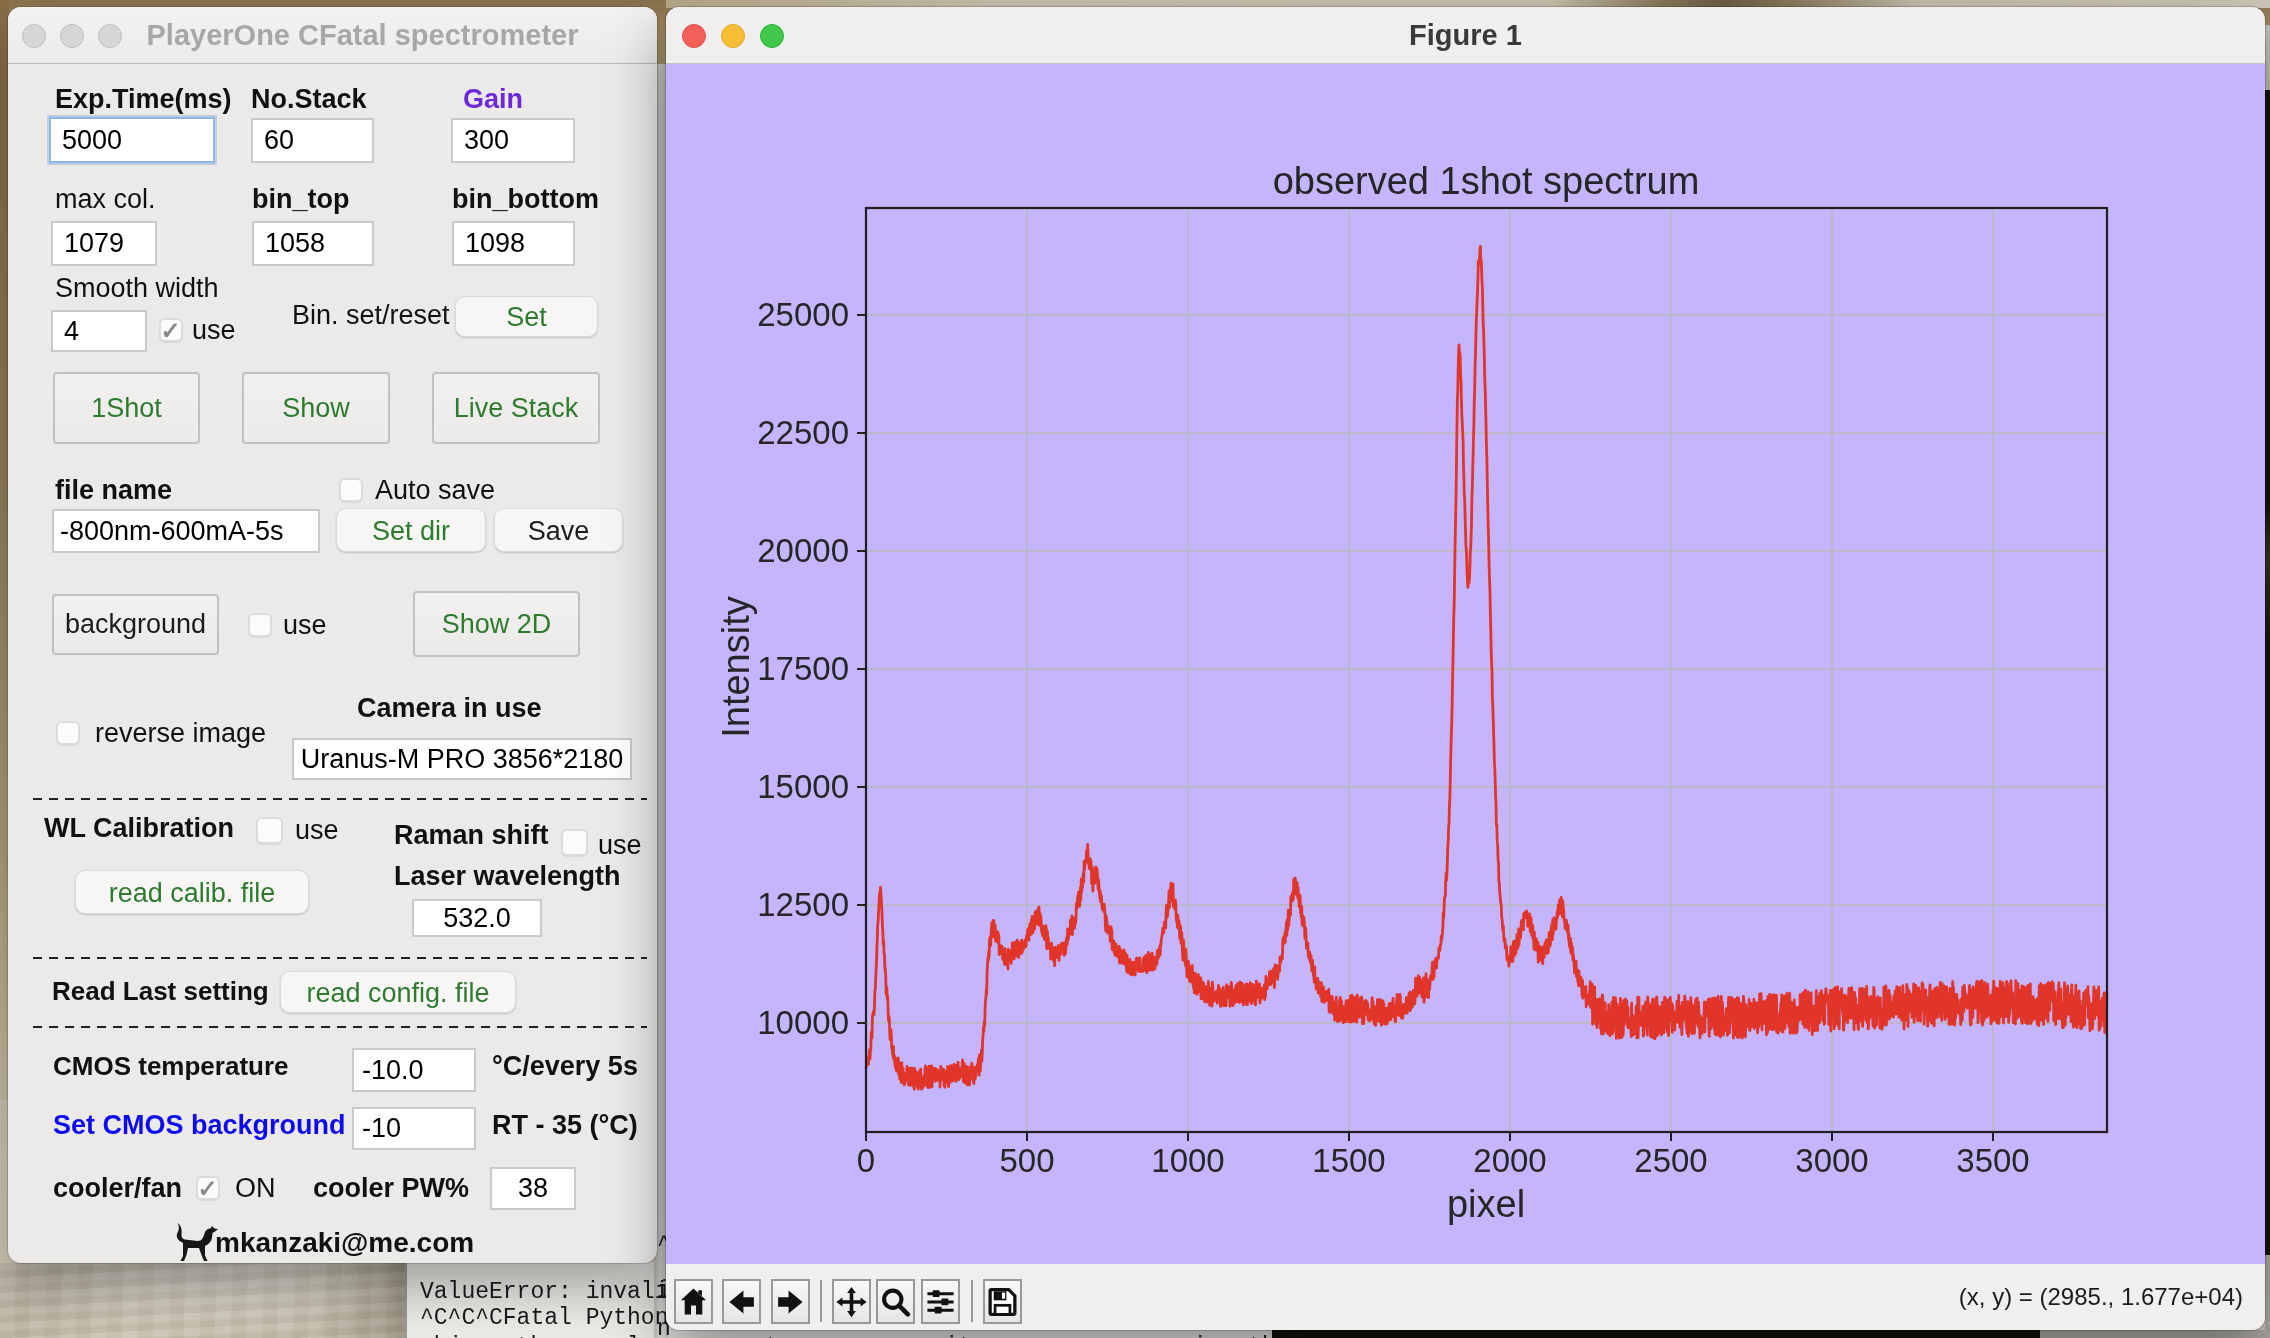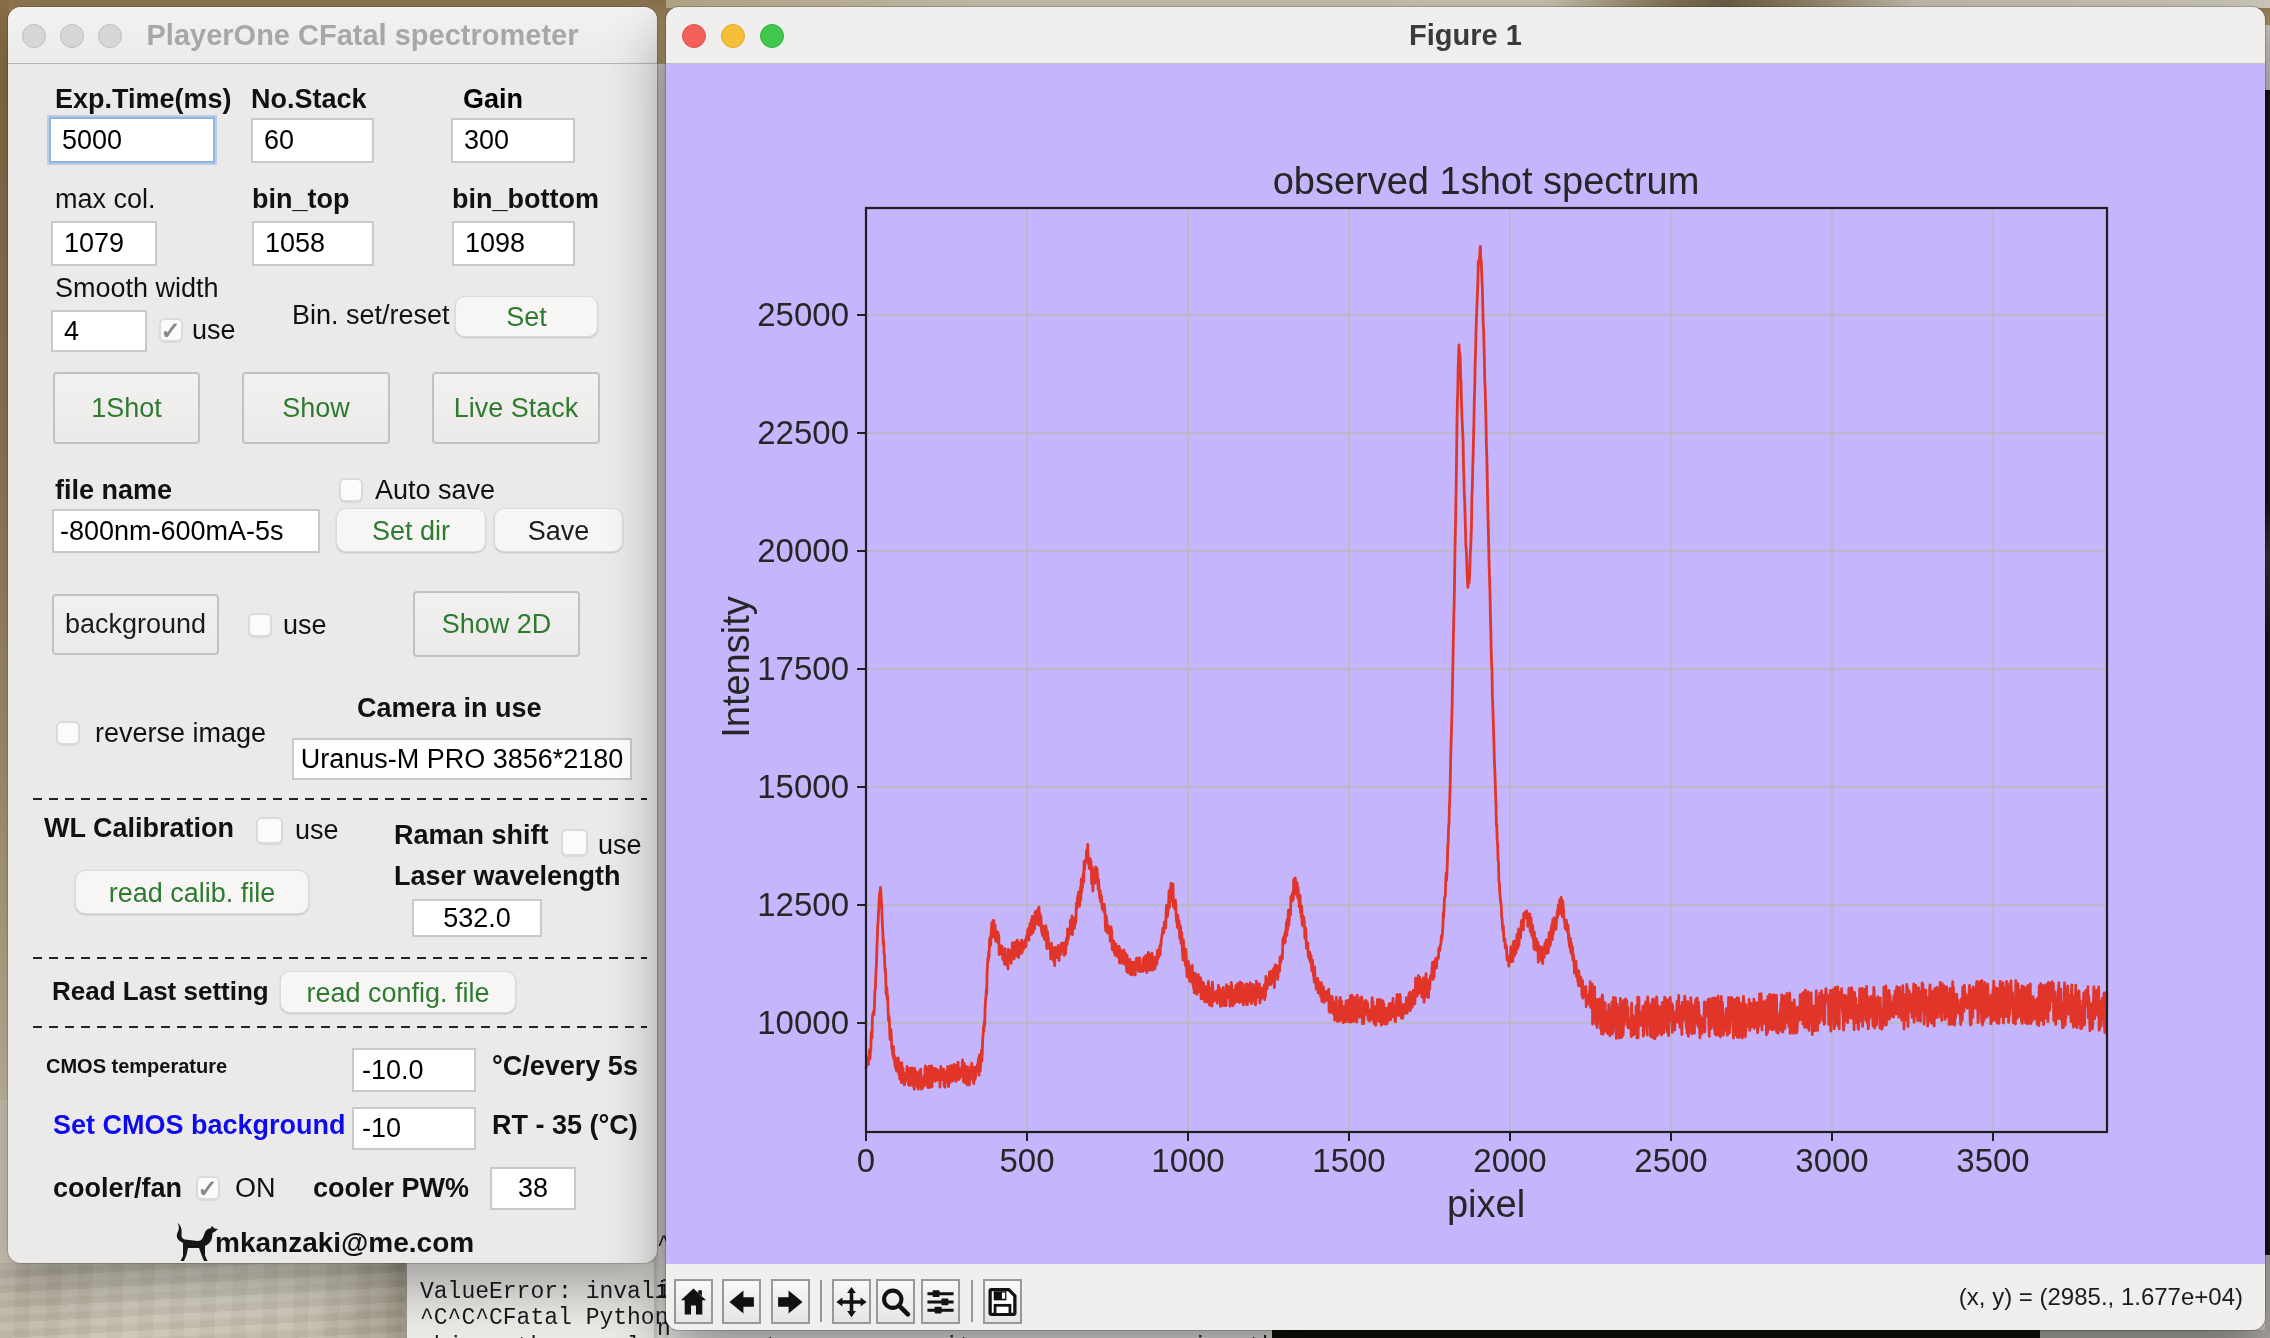--- a/index.html
+++ b/index.html
@@ -66,21 +66,21 @@
 
 <div id="win1">
 <div class="tbar">
       <div class="ttl1">PlayerOne CFatal spectrometer</div>
 <div class="dot" style="left:14px;background:#d8d6d4;border:1px solid #c0bebc"></div>
 <div class="dot" style="left:52px;background:#d8d6d4;border:1px solid #c0bebc"></div>
 <div class="dot" style="left:90px;background:#d8d6d4;border:1px solid #c0bebc"></div>
 </div>
 <div class="lb" style="left:47px;top:76px;font-weight:700;color:#111;font-size:27px;">Exp.Time(ms)</div>
 <div class="lb" style="left:243px;top:76px;font-weight:700;color:#111;font-size:27px;">No.Stack</div>
-<div class="lb" style="left:455px;top:76px;font-weight:700;color:#000000;font-size:27px;">Gain</div>
+<div class="lb" style="left:455px;top:76px;font-weight:700;color:#6d28d9;font-size:27px;">Gain</div>
 <div class="entry focus" style="left:41px;top:110px;width:166px;height:46px;line-height:42px;padding-left:11px;">5000</div>
 <div class="entry" style="left:243px;top:111px;width:123px;height:45px;line-height:41px;padding-left:11px;">60</div>
 <div class="entry" style="left:443px;top:111px;width:124px;height:45px;line-height:41px;padding-left:11px;">300</div>
 <div class="lb" style="left:47px;top:176px;font-weight:400;color:#111;font-size:27px;">max col.</div>
 <div class="lb" style="left:244px;top:176px;font-weight:700;color:#111;font-size:27px;">bin_top</div>
 <div class="lb" style="left:444px;top:176px;font-weight:700;color:#111;font-size:27px;">bin_bottom</div>
 <div class="entry" style="left:43px;top:214px;width:106px;height:45px;line-height:41px;padding-left:11px;">1079</div>
 <div class="entry" style="left:244px;top:214px;width:122px;height:45px;line-height:41px;padding-left:11px;">1058</div>
 <div class="entry" style="left:444px;top:214px;width:123px;height:45px;line-height:41px;padding-left:11px;">1098</div>
 <div class="lb" style="left:47px;top:265px;font-weight:400;color:#111;font-size:27px;">Smooth width</div>
@@ -115,21 +115,21 @@
 <div class="lb" style="left:386px;top:812px;font-weight:700;color:#111;font-size:27px;">Raman shift</div>
 <div class="cb" style="left:553px;top:822px;width:27px;height:27px"></div>
 <div class="lb" style="left:590px;top:822px;font-weight:400;color:#111;font-size:27px;">use</div>
 <div class="lb" style="left:386px;top:853px;font-weight:700;color:#111;font-size:27px;">Laser wavelength</div>
 <div class="btnR" style="left:67px;top:863px;width:234px;height:44px;line-height:44px;color:#2e7b30">read calib. file</div>
 <div class="entry" style="left:404px;top:892px;width:130px;height:38px;line-height:34px;text-align:center;padding-left:0;">532.0</div>
 <div class="dash" style="left:25px;top:950px;width:614px"></div>
 <div class="lb" style="left:44px;top:968px;font-weight:700;color:#111;font-size:26px;">Read Last setting</div>
 <div class="btnR" style="left:272px;top:964px;width:236px;height:42px;line-height:42px;color:#2e7b30">read config. file</div>
 <div class="dash" style="left:25px;top:1019px;width:614px"></div>
-<div class="lb" style="left:38px;top:1043px;font-weight:700;color:#111;font-size:20px;">CMOS temperature</div>
+<div class="lb" style="left:45px;top:1043px;font-weight:700;color:#111;font-size:26px;">CMOS temperature</div>
 <div class="entry" style="left:344px;top:1041px;width:124px;height:44px;line-height:40px;padding-left:8px;">-10.0</div>
 <div class="lb" style="left:484px;top:1043px;font-weight:700;color:#111;font-size:27px;">°C/every 5s</div>
 <div class="lb" style="left:45px;top:1102px;font-weight:700;color:#0d0bee;font-size:27px;">Set CMOS background</div>
 <div class="entry" style="left:344px;top:1100px;width:124px;height:43px;line-height:39px;padding-left:8px;">-10</div>
 <div class="lb" style="left:484px;top:1102px;font-weight:700;color:#111;font-size:27px;">RT - 35 (°C)</div>
 <div class="lb" style="left:45px;top:1165px;font-weight:700;color:#111;font-size:27px;">cooler/fan</div>
 <div class="cb" style="left:188px;top:1169px;width:24px;height:24px">
       <div class="ck">✓</div>
     </div>
 <div class="lb" style="left:227px;top:1165px;font-weight:400;color:#111;font-size:27px;">ON</div>

